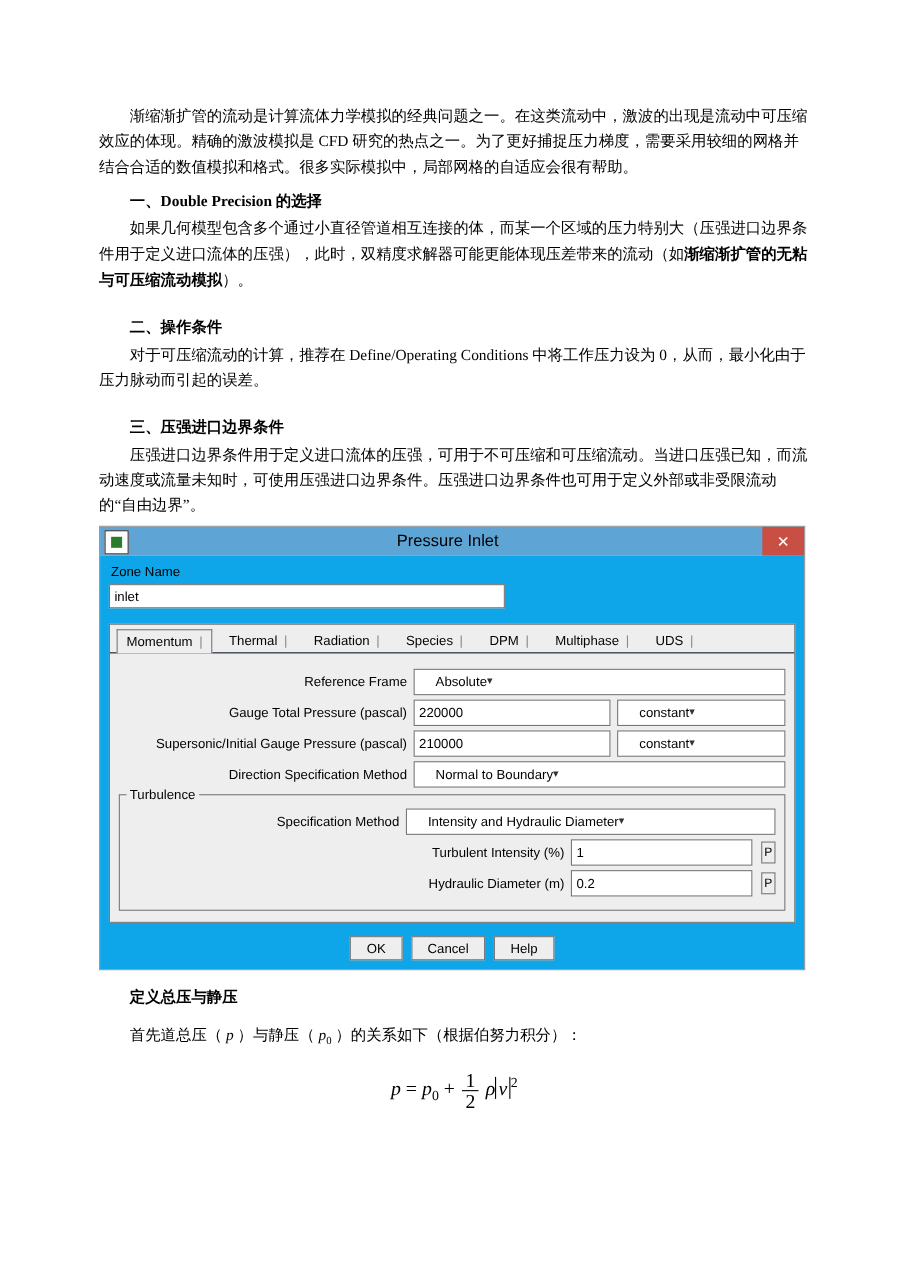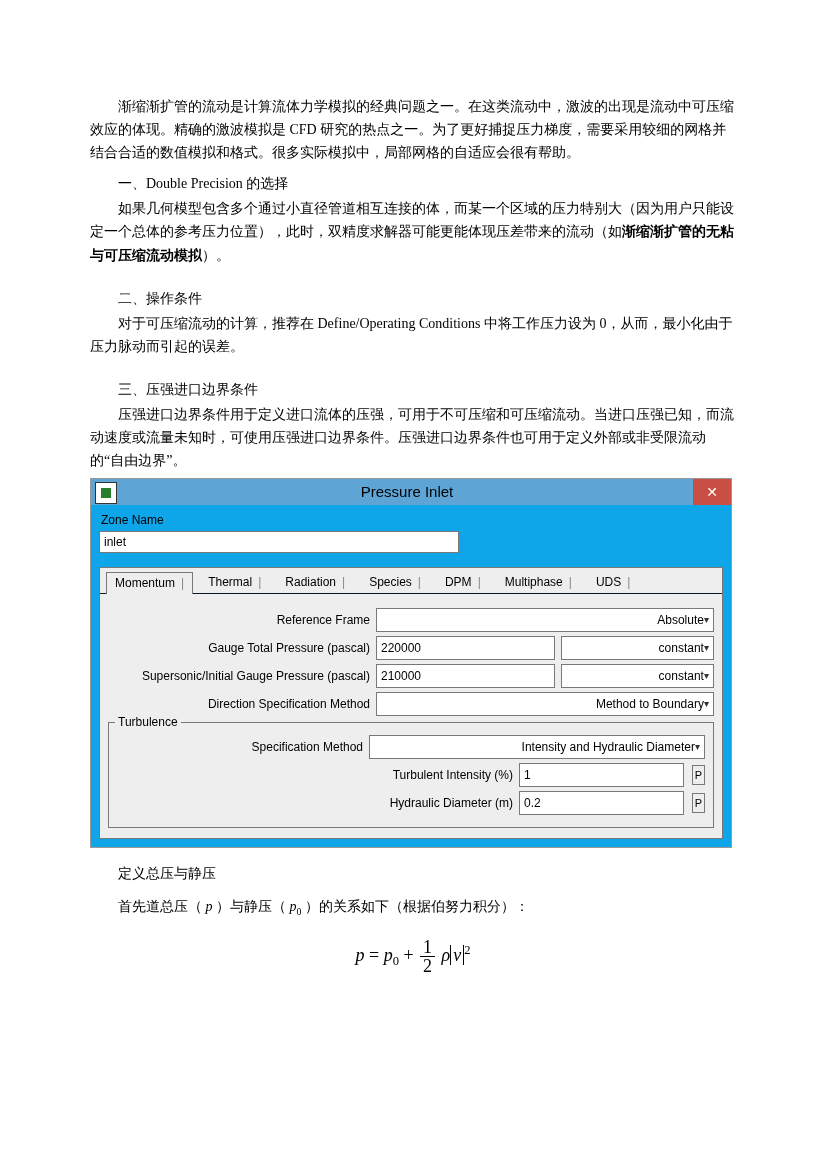--- a/index.html
+++ b/index.html
@@ -9,21 +9,21 @@
     font-family: "SimSun", "宋体", serif;
     font-size: 14px;
     color: #000;
     width: 826px;
   }
   .page {
     padding: 95px 90px 60px 90px;
     line-height: 1.65;
   }
   .para { text-indent: 2em; margin: 0 0 2px 0; }
-  .heading { text-indent: 2em; font-weight: normal; margin: 8px 0 2px 0; }
+  .heading { text-indent: 2em; font-weight: bold; margin: 8px 0 2px 0; }
   .bold { font-weight: bold; }
   .spacer { height: 10px; }
 
   
   .dialog-wrap {
     margin: 6px 4px 0 0;
     border: 1px solid #999;
     font-family: Tahoma, Arial, sans-serif;
     font-size: 12px;
     line-height: 1.2;
@@ -115,21 +115,21 @@
     border: 1px solid #787878;
     background: #fff;
     padding: 2px 4px;
     font-family: Tahoma, Arial, sans-serif;
     font-size: 12px;
     height: 18px;
     box-sizing: content-box;
   }
   .select {
     display: flex;
-    justify-content: flex-end;
+    justify-content: flex-start;
     align-items: center;
     padding-left: 19px;
   }
   .select.wide { width: 350px; }
   .select.med { width: 148px; }
   .numin { width: 196px; }
   .chev {
     font-size: 10px;
     color: #333;
   }
@@ -197,21 +197,21 @@
 </style>
 </head>
 <body>
 
 <div class="page">
 
   <p class="para">渐缩渐扩管的流动是计算流体力学模拟的经典问题之一。在这类流动中，激波的出现是流动中可压缩效应的体现。精确的激波模拟是 CFD 研究的热点之一。为了更好捕捉压力梯度，需要采用较细的网格并结合合适的数值模拟和格式。很多实际模拟中，局部网格的自适应会很有帮助。</p>
 
   <p class="heading">一、Double Precision 的选择</p>
   <p class="para">
-    <span>如果几何模型包含多个通过小直径管道相互连接的体，而某一个区域的压力特别大（因为用户只能设定一个总体的参考压力位置），此时，双精度求解器可能更能体现压差带来的流动（如</span><span class="bold">渐缩渐扩管的无粘与可压缩流动模拟</span><span>）。</span>
+    <span>如果几何模型包含多个通过小直径管道相互连接的体，而某一个区域的压力特别大（压强进口边界条件用于定义进口流体的压强），此时，双精度求解器可能更能体现压差带来的流动（如</span><span class="bold">渐缩渐扩管的无粘与可压缩流动模拟</span><span>）。</span>
   </p>
 
   <div class="spacer"></div>
   <p class="heading">二、操作条件</p>
   <p class="para">对于可压缩流动的计算，推荐在 Define/Operating Conditions 中将工作压力设为 0，从而，最小化由于压力脉动而引起的误差。</p>
 
   <div class="spacer"></div>
   <p class="heading">三、压强进口边界条件</p>
   <p class="para">压强进口边界条件用于定义进口流体的压强，可用于不可压缩和可压缩流动。当进口压强已知，而流动速度或流量未知时，可使用压强进口边界条件。压强进口边界条件也可用于定义外部或非受限流动的“自由边界”。</p>
 
@@ -261,21 +261,21 @@
             <input class="numin" value="210000" style="">
             <div class="select med">
               <span>constant</span>
                 <span class="chev">▾</span>
             </div>
           </div>
 
           <div class="row">
             <div class="lbl">Direction Specification Method</div>
             <div class="select wide">
-              <span>Method to Boundary</span>
+              <span>Normal to Boundary</span>
                 <span class="chev">▾</span>
             </div>
           </div>
 
           <div class="groupbox">
             <div class="group-title">Turbulence</div>
 
             <div class="row">
               <div class="lbl" style="flex-basis:246px">Specification Method</div>
               <div class="select" style="width:336px">
@@ -292,20 +292,25 @@
 
             <div class="row">
               <div class="lbl" style="flex-basis:396px">Hydraulic Diameter (m)</div>
               <input class="numin" style="width: 170px;" value="0.2">
               <div class="pbtn">P</div>
             </div>
           </div>
         </div>
       </div>
 
+      <div class="btnrow">
+        <div class="btn">OK</div>
+        <div class="btn">Cancel</div>
+        <div class="btn">Help</div>
+      </div>
     </div>
   </div>
 
   <p class="heading sub-para" style="text-indent:0">定义总压与静压</p>
   <p class="sub-para" style="margin-top:10px">
     <span>首先道总压（ </span><span style="font-family:'Times New Roman',serif;font-style:italic">p</span><span> ）与静压（ </span><span style="font-family:'Times New Roman',serif;font-style:italic"><span>p</span><sub class="rm" style="font-style:normal">0</sub></span><span> ）的关系如下（根据伯努力积分）：</span>
   </p>
 
   <div class="formula">
     <span>p</span> <span class="rm">=</span> <span>p</span><sub class="rm">0</sub> <span class="rm">+</span>

